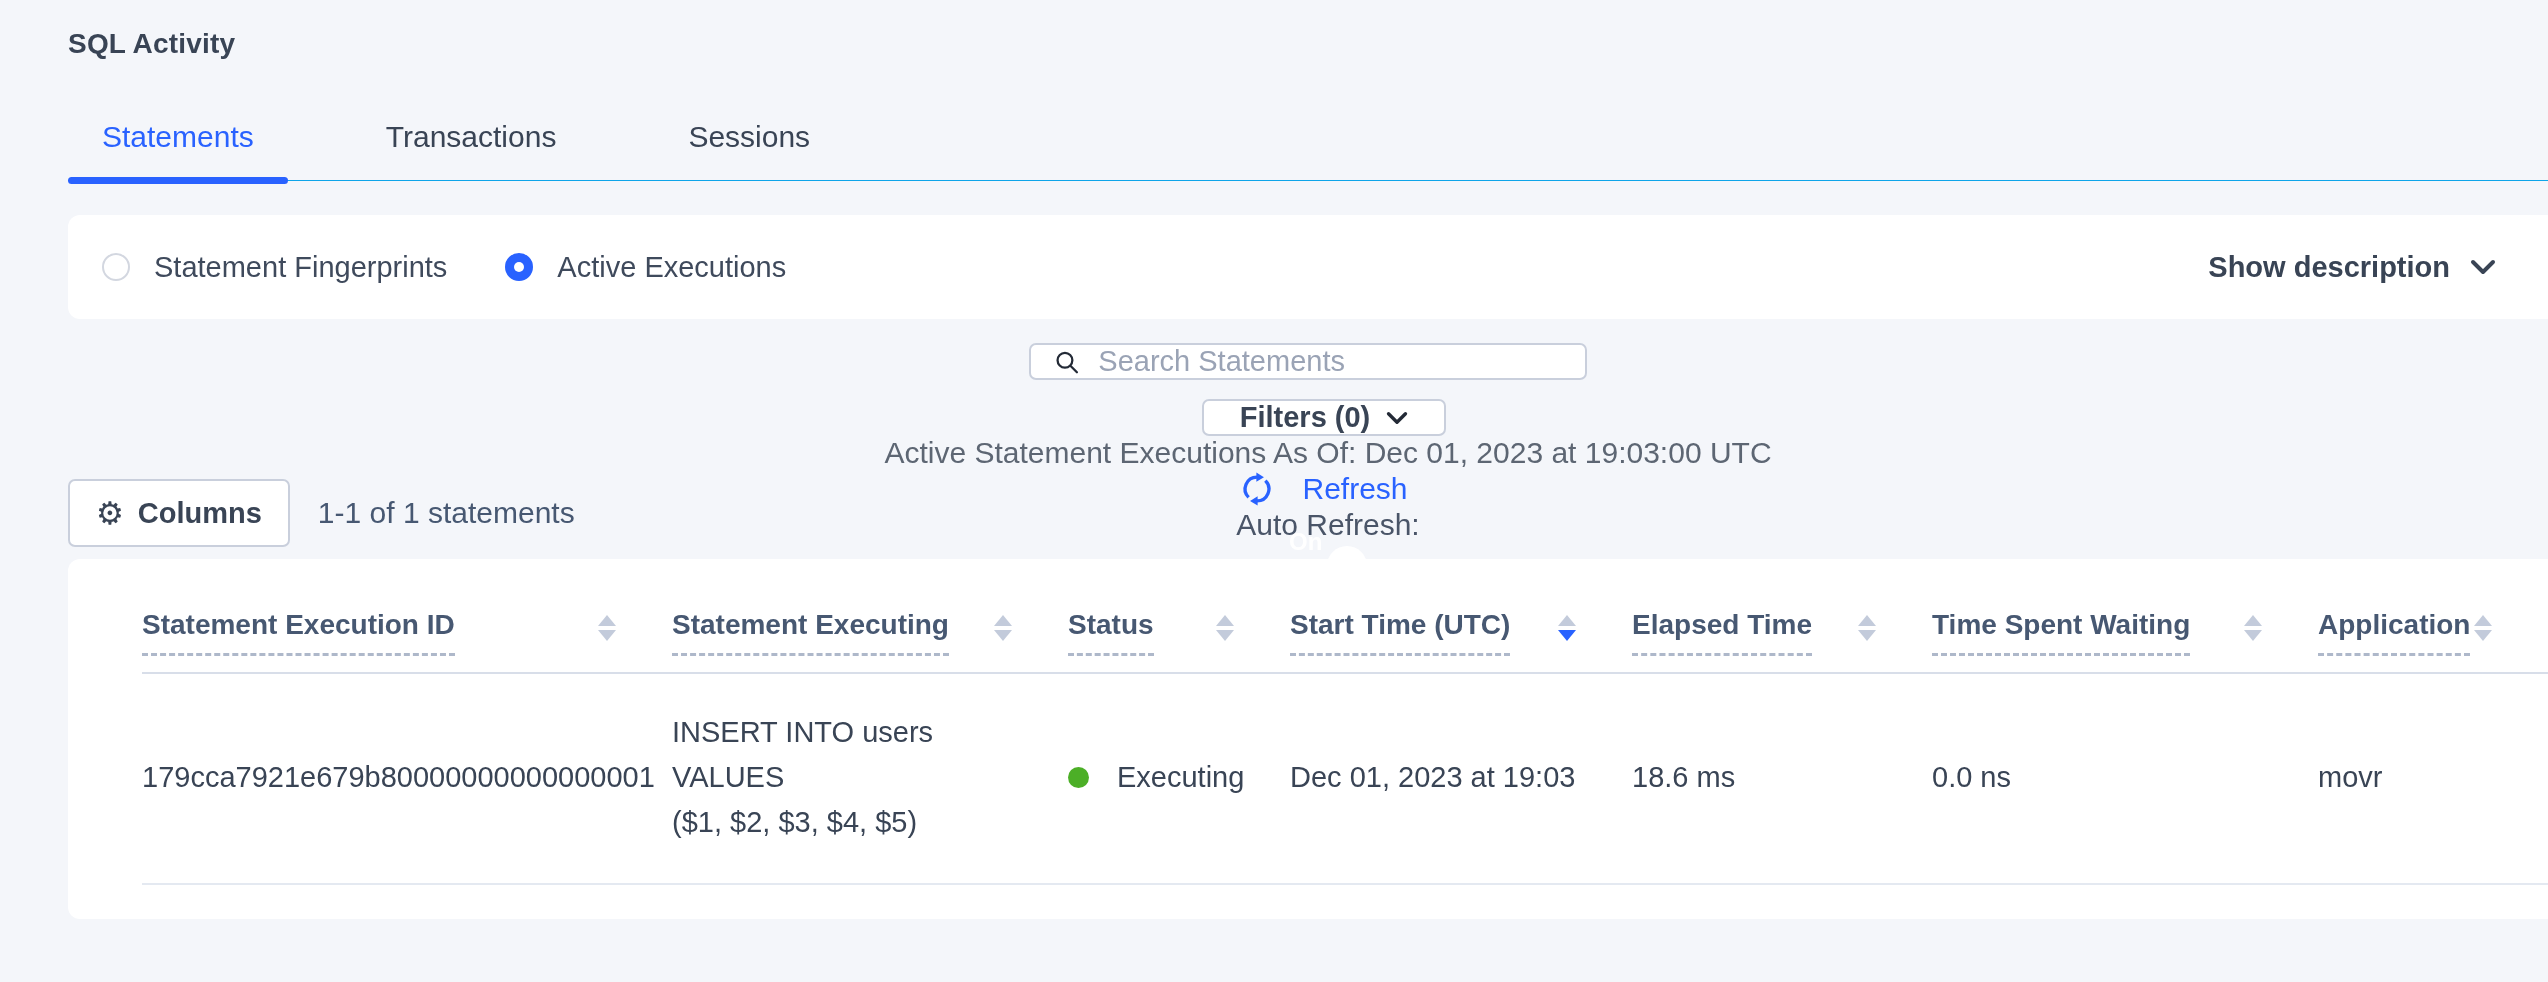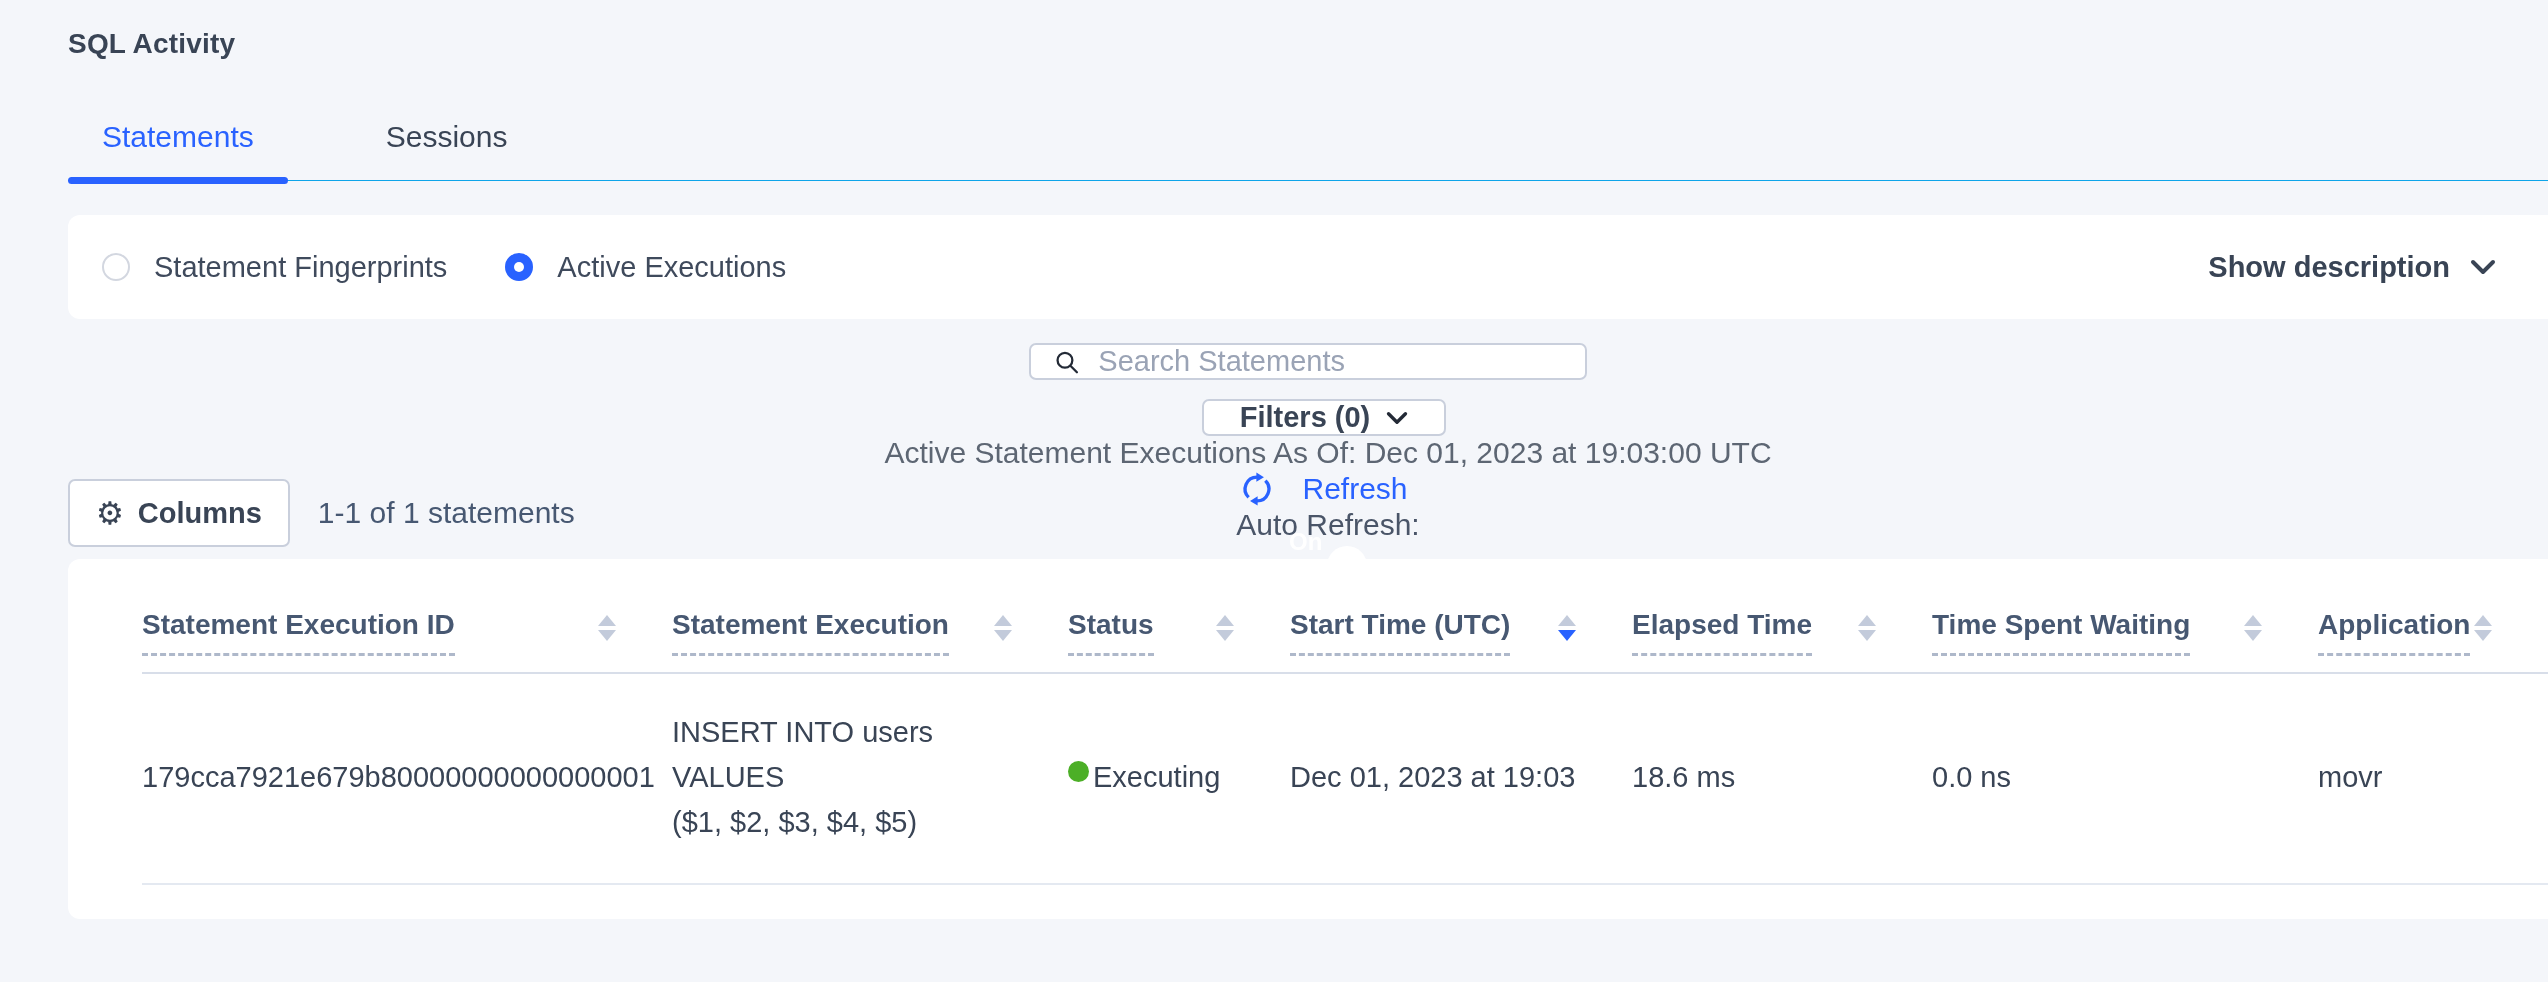--- a/index.html
+++ b/index.html
@@ -199,31 +199,32 @@
     width: 0; height: 0;
     border-left: 9px solid transparent;
     border-right: 9px solid transparent;
     border-top: 11px solid #c3cbdb;
   }
   .tri-down.active { border-top-color: #2962ff; }
   thead tr { border-bottom: 2px solid #d8dee9; }
   tbody tr { border-bottom: 2px solid #e4e9f1; }
   td { padding: 36px 56px 38px 0; font-size: 29px; color: #394455; vertical-align: middle; }
   .stmt-cell { line-height: 1.55; }
-  .status-cell { display: flex; align-items: flex-start; gap: 4px; }
+  .status-cell { display: flex; align-items: center; gap: 28px; }
   .status-dot { width: 21px; height: 21px; border-radius: 50%; background: #4caf27; flex: 0 0 auto; }
   svg.icon { display: block; }
 </style>
 </head>
 <body>
 
 <h1 class="page-title">SQL Activity</h1>
 
 <div class="tabs-bar">
   <div class="tab active">Statements</div>
+  <div class="tab">Transactions</div>
   <div class="tab">Sessions</div>
 </div>
 
 <div class="view-card">
   <div class="radio-item">
     <span class="radio-circle"></span>
     <span class="radio-label">Statement Fingerprints</span>
   </div>
   <div class="radio-item">
     <span class="radio-circle checked"></span>
@@ -296,21 +297,21 @@
           <div class="th-inner">
             <span class="th-label">Statement Execution ID</span>
             <span class="sort">
                 <span class="tri-up"></span>
                 <span class="tri-down"></span>
               </span>
           </div>
         </th>
         <th>
           <div class="th-inner">
-            <span class="th-label">Statement Execution</span>
+            <span class="th-label">Statement Executing</span>
             <span class="sort">
                 <span class="tri-up"></span>
                 <span class="tri-down"></span>
               </span>
           </div>
         </th>
         <th>
           <div class="th-inner">
             <span class="th-label">Status</span>
             <span class="sort">

